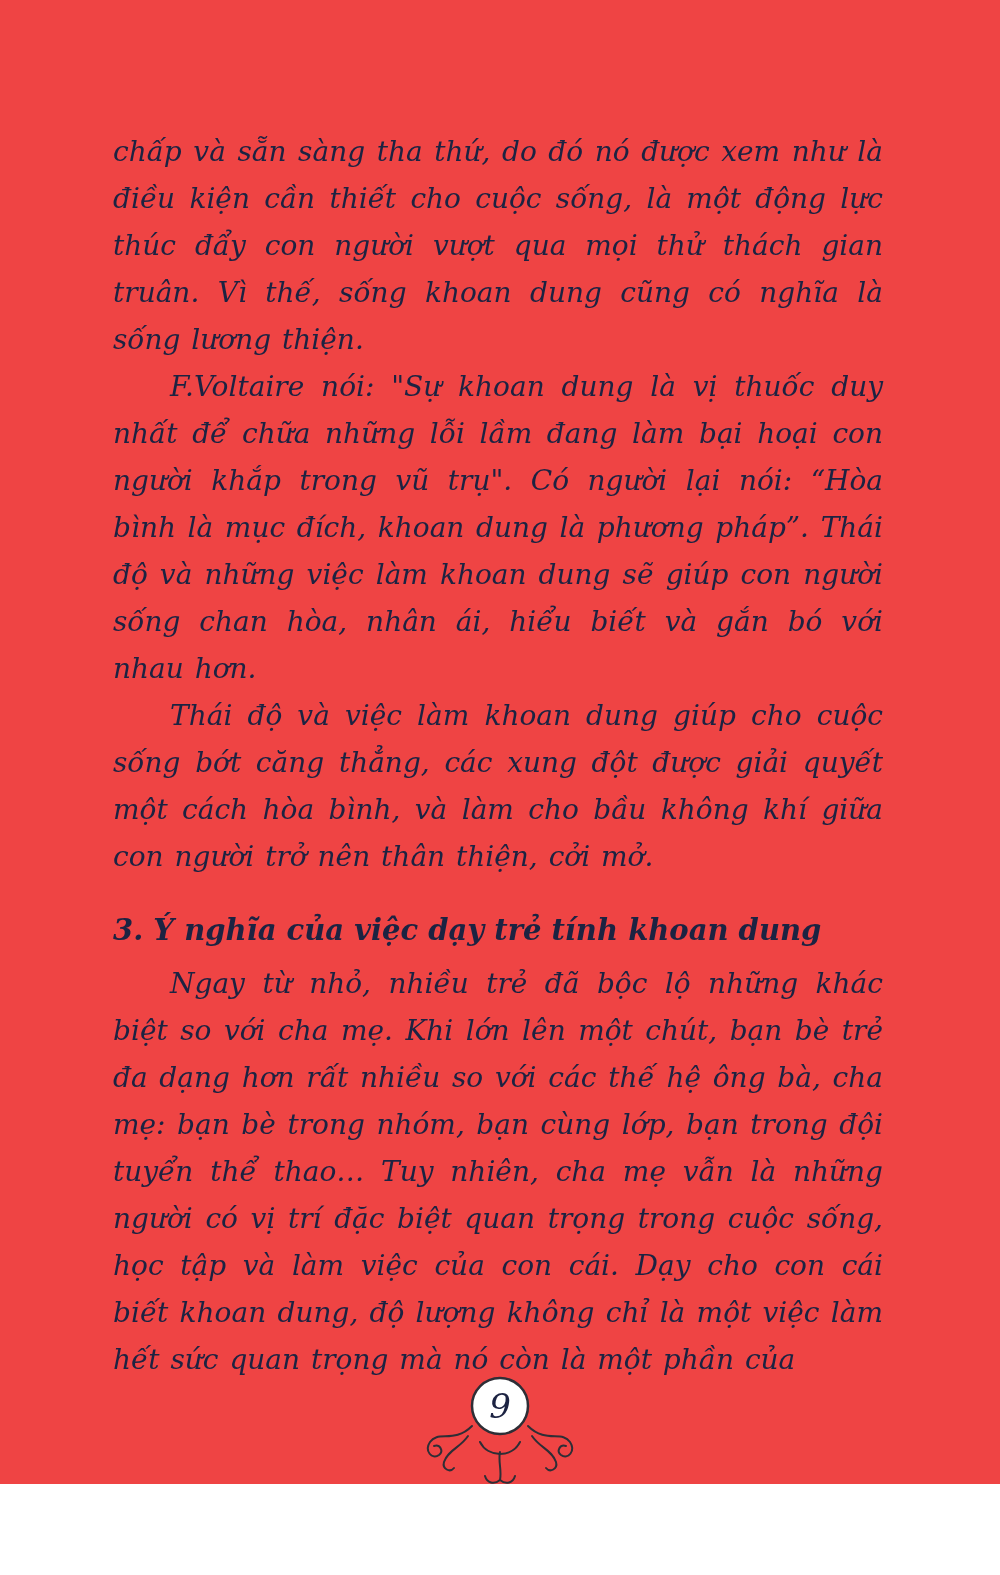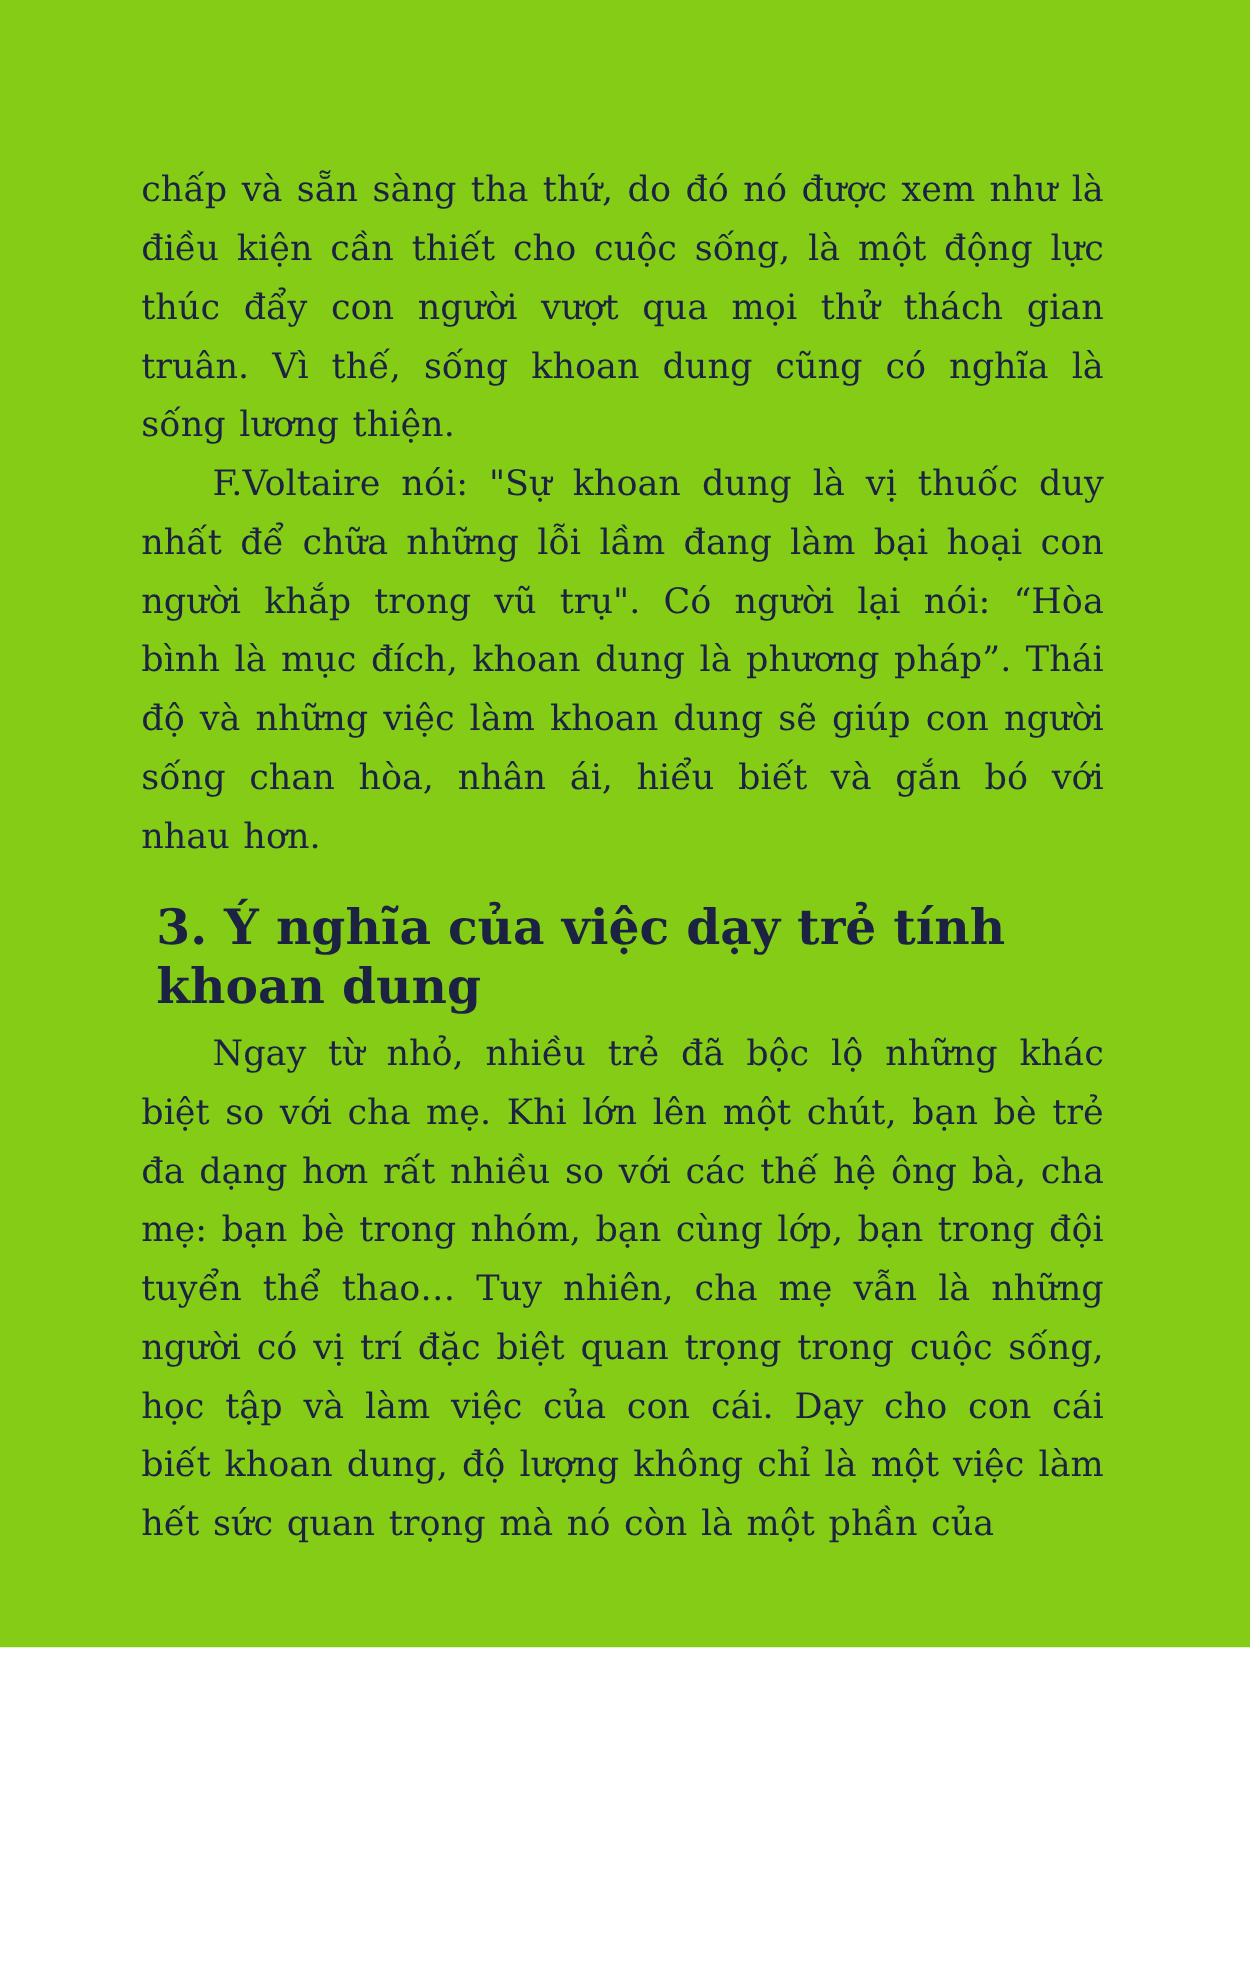--- a/index.html
+++ b/index.html
@@ -3,48 +3,49 @@
 <meta charset="utf-8">
 <style>
   html, body {
     margin: 0;
     padding: 0;
     background: #ffffff;
   }
   .page {
     position: relative;
     width: 1000px;
-    height: 1318px;
+    height: 1484px;
     margin: 0 auto;
-    background: #84cc16;
+    background: #ef4444;
     overflow: hidden;
     font-family: "DejaVu Serif", "Liberation Serif", serif;
     color: #1c2342;
+    font-style: italic;
   }
   .text-block {
     position: absolute;
     top: 128px;
     left: 113px;
     width: 770px;
   }
   p.body {
     margin: 0;
     font-size: 28px;
     line-height: 47px;
     text-align: justify;
     text-align-last: left;
     text-indent: 57px;
     word-spacing: 2px;
   }
   p.body.no-indent {
     text-indent: 0;
   }
   h2.section-heading {
-    margin: 27px 0 6px 12px;
-    font-size: 39px;
+    margin: 27px 0 6px 0;
+    font-size: 29px;
     line-height: 47px;
     font-weight: bold;
     color: #1c2342;
     text-indent: 0;
   }
   .footer {
     position: absolute;
     left: 0;
     right: 0;
     top: 1368px;
@@ -56,20 +57,21 @@
   }
 </style>
 </head>
 <body>
 
 <div class="page">
 
   <div class="text-block">
     <p class="body no-indent">chấp và sẵn sàng tha thứ, do đó nó được xem như là điều kiện cần thiết cho cuộc sống, là một động lực thúc đẩy con người vượt qua mọi thử thách gian truân. Vì thế, sống khoan dung cũng có nghĩa là sống lương thiện.</p>
     <p class="body">F.Voltaire nói: "Sự khoan dung là vị thuốc duy nhất để chữa những lỗi lầm đang làm bại hoại con người khắp trong vũ trụ". Có người lại nói: “Hòa bình là mục đích, khoan dung là phương pháp”. Thái độ và những việc làm khoan dung sẽ giúp con người sống chan hòa, nhân ái, hiểu biết và gắn bó với nhau hơn.</p>
+    <p class="body">Thái độ và việc làm khoan dung giúp cho cuộc sống bớt căng thẳng, các xung đột được giải quyết một cách hòa bình, và làm cho bầu không khí giữa con người trở nên thân thiện, cởi mở.</p>
 
     <h2 class="section-heading">3. Ý nghĩa của việc dạy trẻ tính khoan dung</h2>
 
     <p class="body">Ngay từ nhỏ, nhiều trẻ đã bộc lộ những khác biệt so với cha mẹ. Khi lớn lên một chút, bạn bè trẻ đa dạng hơn rất nhiều so với các thế hệ ông bà, cha mẹ: bạn bè trong nhóm, bạn cùng lớp, bạn trong đội tuyển thể thao… Tuy nhiên, cha mẹ vẫn là những người có vị trí đặc biệt quan trọng trong cuộc sống, học tập và làm việc của con cái. Dạy cho con cái biết khoan dung, độ lượng không chỉ là một việc làm hết sức quan trọng mà nó còn là một phần của</p>
   </div>
 
   <div class="footer">
     <svg width="180" height="126" viewBox="0 0 180 126" xmlns="http://www.w3.org/2000/svg">
       <g fill="none" stroke="#2e2e36" stroke-width="2" stroke-linecap="round">
 

